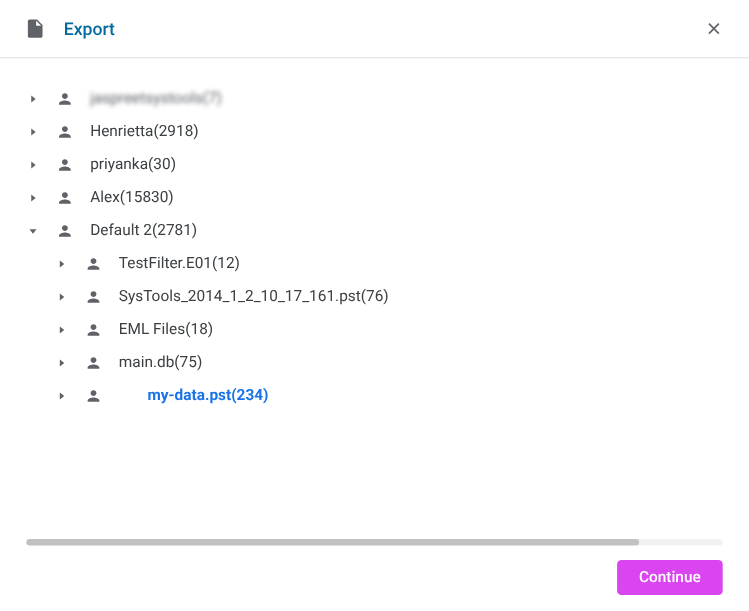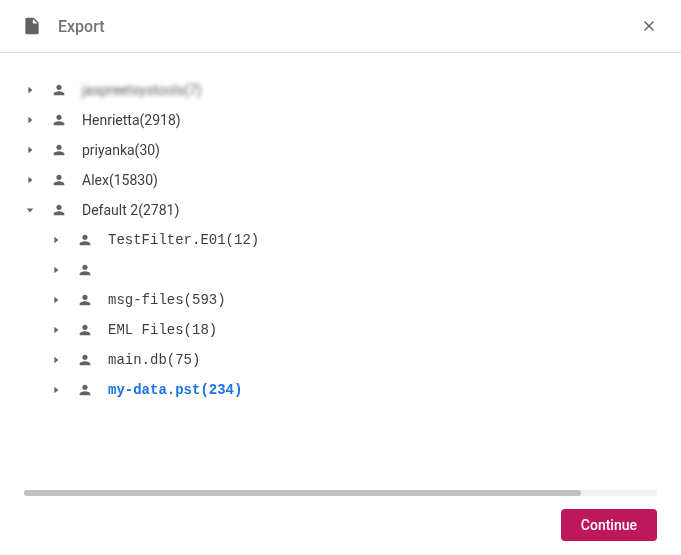--- a/index.html
+++ b/index.html
@@ -23,21 +23,21 @@
     width: 24px;
     height: 24px;
     color: #5f6368;
     display: flex;
     align-items: center;
     justify-content: center;
   }
   .header .title {
     font-size: 16px;
     font-weight: 500;
-    color: #737373;
+    color: #0369a1;
     margin-left: 14px;
   }
   .header .close {
     margin-left: auto;
     width: 24px;
     height: 24px;
     color: #5f6368;
     cursor: pointer;
     display: flex;
     align-items: center;
@@ -48,21 +48,21 @@
     height: 440px;
     overflow: hidden;
   }
   .tree-row {
     display: flex;
     align-items: center;
     height: 30px;
     font-size: 14px;
     color: #3c4043;
   }
-  .tree-row.child { padding-left: 26px; font-family: Liberation Mono, monospace; }
+  .tree-row.child { padding-left: 26px; }
   .caret {
     width: 12px;
     height: 12px;
     display: inline-flex;
     align-items: center;
     justify-content: center;
     margin-right: 14px;
     cursor: pointer;
     color: #5f6368;
   }
@@ -75,20 +75,21 @@
     align-items: center;
     justify-content: center;
     margin-right: 14px;
   }
   .label {
     white-space: nowrap;
   }
   .label.selected {
     color: #1a73e8;
     font-weight: 700;
+    margin-left: 26px;
   }
   .label.blur {
     filter: blur(2px);
     color: #5f6368;
   }
   .scrollbar-track {
     position: absolute;
     left: 24px;
     right: 24px;
     top: 490px;
@@ -104,21 +105,21 @@
     width: 88%;
     background: #c1c1c1;
     border-radius: 3px;
   }
   .footer {
     position: absolute;
     right: 24px;
     bottom: 14px;
   }
   .btn-primary {
-    background: #be185d;
+    background: #d946ef;
     color: #fff;
     border: none;
     border-radius: 4px;
     padding: 8px 20px;
     font-size: 14px;
     font-weight: 500;
     cursor: pointer;
     font-family: inherit;
   }
 </style>
@@ -224,33 +225,21 @@
         <span class="caret">
           <svg width="8" height="8" viewBox="0 0 10 10">
             <polygon points="3,1 8,5 3,9" fill="currentColor"></polygon>
           </svg>
         </span>
         <span class="person-icon">
           <svg width="16" height="16" viewBox="0 0 24 24" fill="currentColor">
             <path d="M12 12c2.21 0 4-1.79 4-4s-1.79-4-4-4-4 1.79-4 4 1.79 4 4 4zm0 2c-2.67 0-8 1.34-8 4v2h16v-2c0-2.66-5.33-4-8-4z"></path>
           </svg>
         </span>
-      </div>
-      <div class="tree-row child">
-        <span class="caret">
-          <svg width="8" height="8" viewBox="0 0 10 10">
-            <polygon points="3,1 8,5 3,9" fill="currentColor"></polygon>
-          </svg>
-        </span>
-        <span class="person-icon">
-          <svg width="16" height="16" viewBox="0 0 24 24" fill="currentColor">
-            <path d="M12 12c2.21 0 4-1.79 4-4s-1.79-4-4-4-4 1.79-4 4 1.79 4 4 4zm0 2c-2.67 0-8 1.34-8 4v2h16v-2c0-2.66-5.33-4-8-4z"></path>
-          </svg>
-        </span>
-        <span class="label">msg-files(593)</span>
+        <span class="label">SysTools_2014_1_2_10_17_161.pst(76)</span>
       </div>
       <div class="tree-row child">
         <span class="caret">
           <svg width="8" height="8" viewBox="0 0 10 10">
             <polygon points="3,1 8,5 3,9" fill="currentColor"></polygon>
           </svg>
         </span>
         <span class="person-icon">
           <svg width="16" height="16" viewBox="0 0 24 24" fill="currentColor">
             <path d="M12 12c2.21 0 4-1.79 4-4s-1.79-4-4-4-4 1.79-4 4 1.79 4 4 4zm0 2c-2.67 0-8 1.34-8 4v2h16v-2c0-2.66-5.33-4-8-4z"></path>

